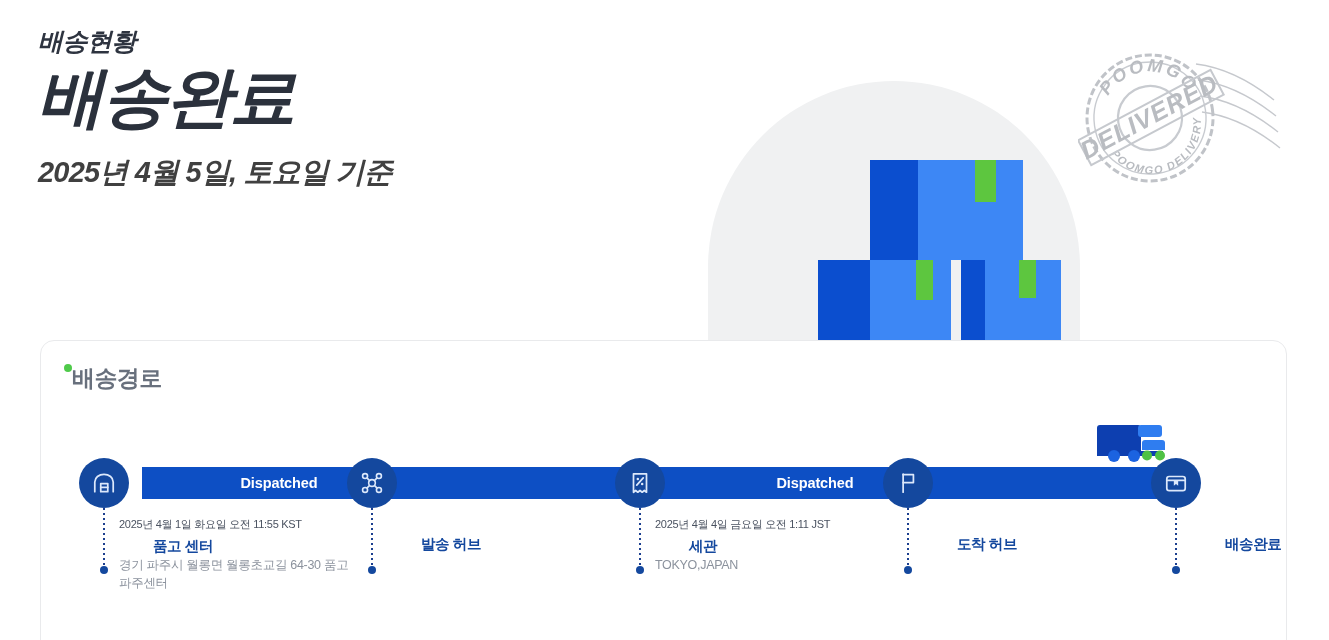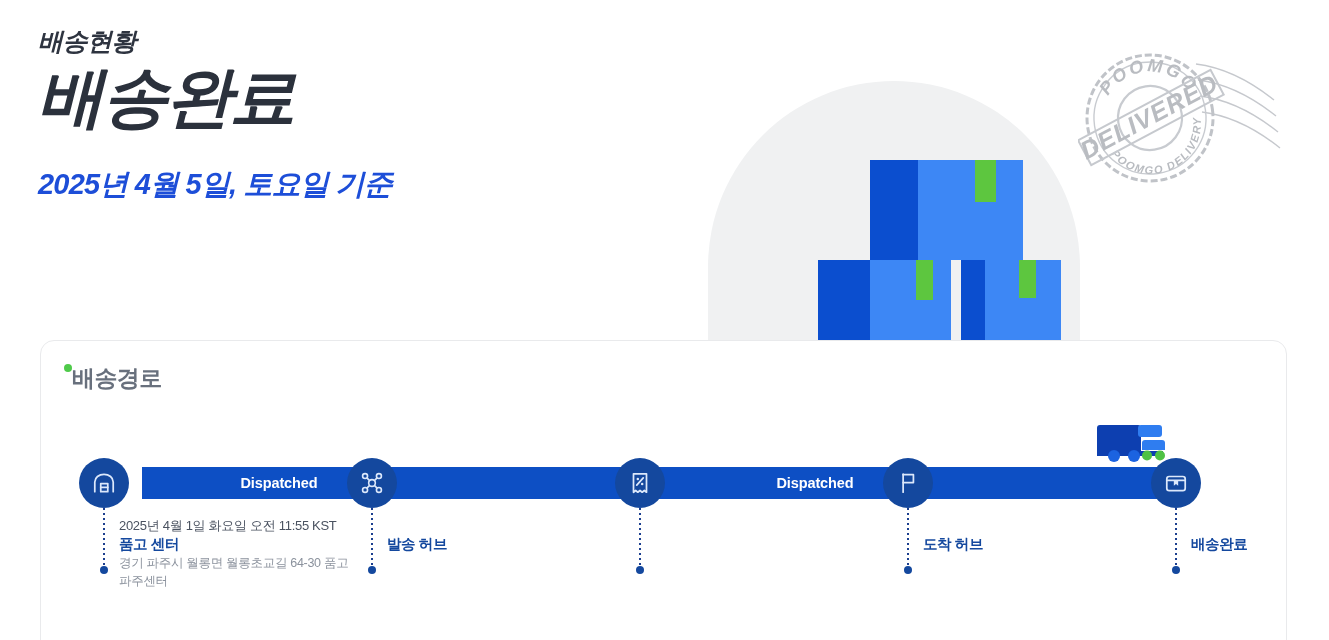--- a/index.html
+++ b/index.html
@@ -16,22 +16,22 @@
   .hero-text { position: absolute; left: 38px; top: 26px; }
   .hero-eyebrow {
     font-size: 25px; font-weight: bold; color: #2e3440;
     letter-spacing: -0.5px; line-height: 1.2;
   }
   .hero-title {
     font-size: 66px; font-weight: bold; color: #2b313c;
     letter-spacing: -2px; line-height: 1.18; margin-top: 3px;
   }
   .hero-sub {
-    font-size: 29px; font-weight: bold; color: #1d4ed8;
-    letter-spacing: -0.8px; margin-top: 28px;
+    font-size: 29px; font-weight: bold; color: #404040;
+    letter-spacing: -0.8px; margin-top: 16px;
   }
 
   
   .illus { position: absolute; left: 708px; top: 28px; width: 600px; height: 292px; }
   .illus-arc {
     position: absolute; left: 0px; top: 53px; width: 372px; height: 372px;
     background: #f0f1f2; border-radius: 186px 186px 0 0;
   }
   .boxes { position: absolute; left: 110px; top: 132px; width: 260px; height: 180px; }
   .bx { position: absolute; }
@@ -95,26 +95,26 @@
     background-image: linear-gradient(#1c3f8f 50%, rgba(255,255,255,0) 0%);
     background-size: 2px 5px; background-repeat: repeat-y;
   }
   .drop-dot {
     position: absolute; left: -3px; bottom: -4px;
     width: 8px; height: 8px; border-radius: 50%; background: #14489e;
   }
 
   .info { position: absolute; }
   .info-time {
-    font-size: 13px; color: #4a5260; letter-spacing: -0.3px;
-    white-space: nowrap; 
+    font-size: 11px; color: #4a5260; letter-spacing: -0.3px;
+    white-space: nowrap; margin-bottom: 5px;
   }
   .info-name {
     font-size: 14.5px; font-weight: bold; color: #14489e;
-    letter-spacing: -0.4px; white-space: nowrap;
+    letter-spacing: -0.4px; white-space: nowrap; margin-left: 34px;
   }
   .info-addr {
     font-size: 12.5px; color: #8b929d; letter-spacing: -0.3px;
     line-height: 1.45; max-width: 238px;
   }
   .info-name-only { margin-top: 18px; }
 
   .truck { position: absolute; left: 1054px; top: 82px; width: 92px; height: 46px; }
 </style>
 </head>
@@ -230,20 +230,25 @@
           <path d="M6 3.5 h12 v17 l-2-1.6 -2 1.6 -2-1.6 -2 1.6 -2-1.6 -2 1.6 z"></path>
           <circle cx="10" cy="8.3" r="1.15" fill="#dce8fb" stroke="none"></circle>
           <circle cx="14" cy="13" r="1.15" fill="#dce8fb" stroke="none"></circle>
           <path d="M15 7.3 L9 14"></path>
         </svg>
       </div>
       <div class="drop" style="left:598px;top:167px;height:62px;">
         <div class="drop-line"></div>
         <div class="drop-dot"></div>
       </div>
+      <div class="info" style="left:614px;top:176px;">
+        <div class="info-time">2025년 4월 4일 금요일 오전 1:11 JST</div>
+        <div class="info-name">세관</div>
+        <div class="info-addr">TOKYO,JAPAN</div>
+      </div>
 
       <div class="node" style="left:842px;">
         <svg width="26" height="26" viewBox="0 0 24 24" fill="none" stroke="#dce8fb" stroke-width="1.6" stroke-linecap="round" stroke-linejoin="round">
           <path d="M7.5 3.8 V20.5"></path>
           <path d="M7.5 4.3 H17 V11.6 H7.5"></path>
         </svg>
       </div>
       <div class="drop" style="left:866px;top:167px;height:62px;">
         <div class="drop-line"></div>
         <div class="drop-dot"></div>

